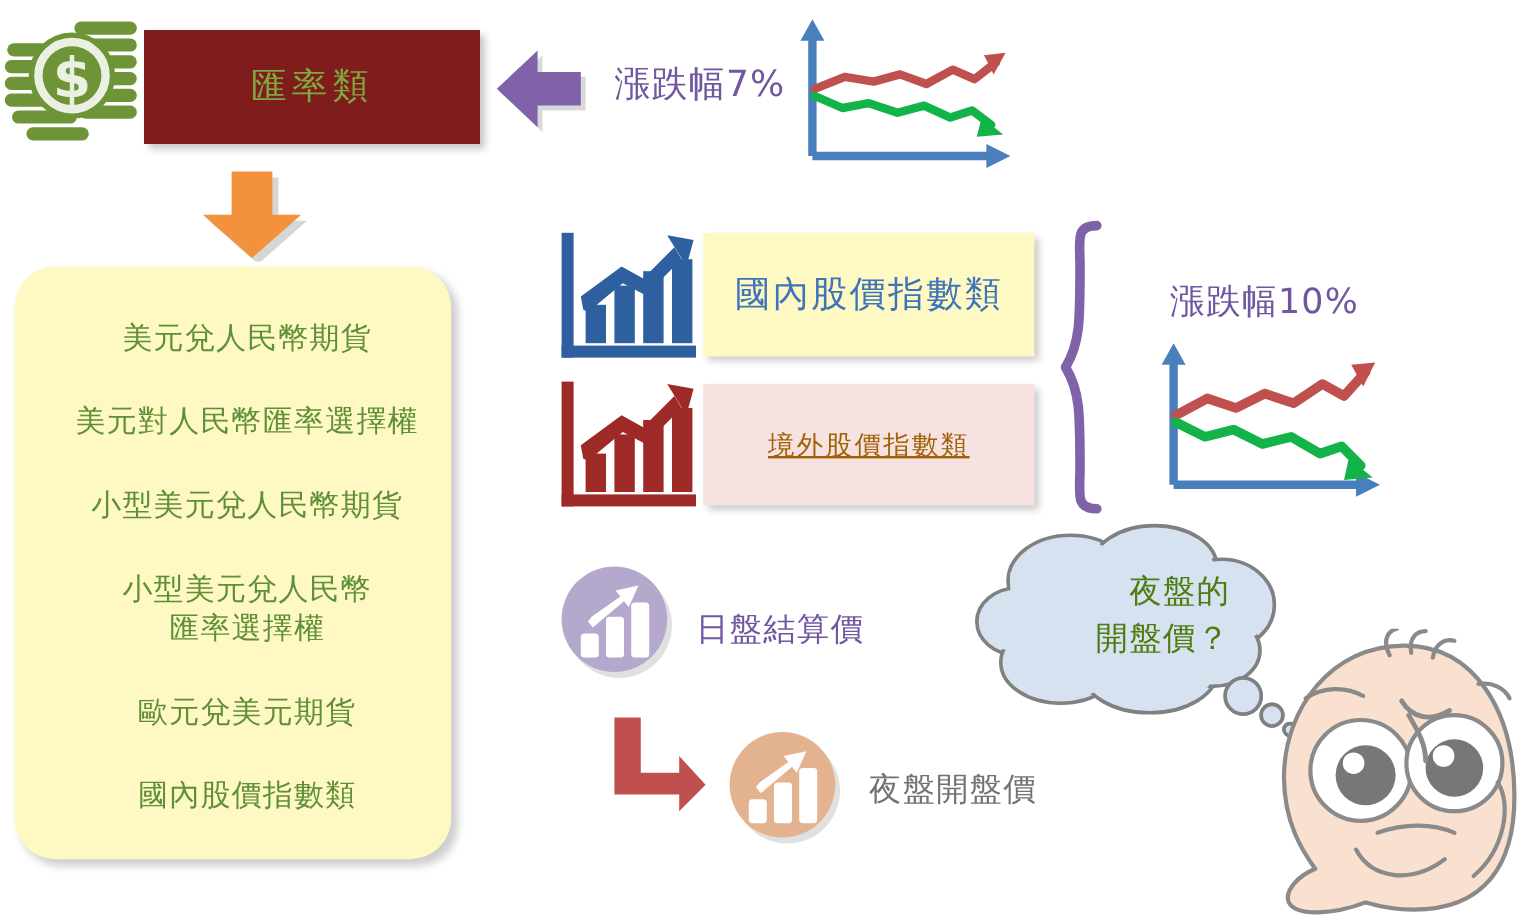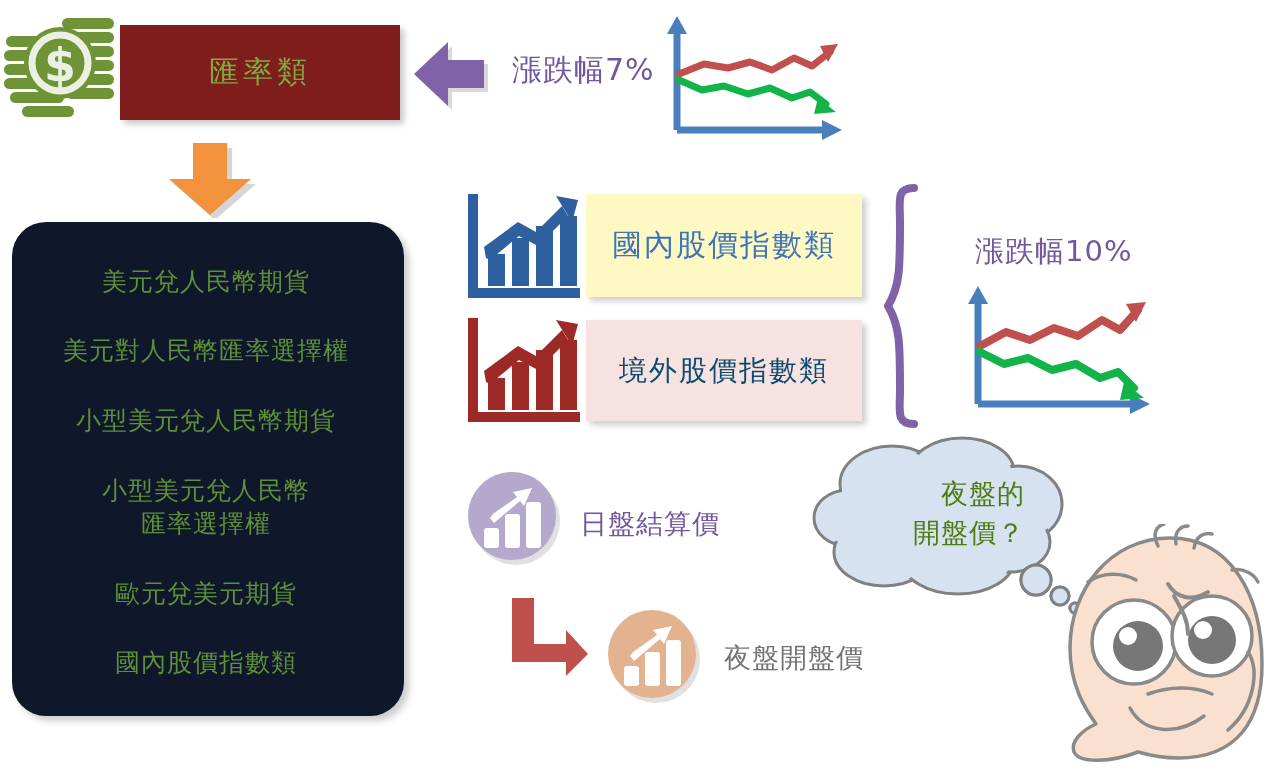--- a/index.html
+++ b/index.html
@@ -44,22 +44,22 @@
     font-family: "DejaVu Sans", "Liberation Sans", sans-serif;
   }
 
   #orange-down-arrow {
     left: 155px; top: 140px;
     width: 110px; height: 78px;
   }
 
   #fx-products-box {
     left: 12px; top: 222px;
-    width: 392px; height: 494px;
-    background: #0f172a;
+    width: 364px; height: 494px;
+    background: #fef9c3;
     border-radius: 34px;
     box-shadow: 5px 5px 7px rgba(0,0,0,0.20);
   }
   #fx-products-list {
     position: absolute;
     left: 0; top: 0;
     width: 388px; height: 494px;
     display: flex;
     flex-direction: column;
     align-items: center;
@@ -110,21 +110,21 @@
     font-size: 30px; color: #3e74b8; letter-spacing: 2px;
   }
   #offshore-index-box {
     left: 586px; top: 320px;
     width: 276px; height: 101px;
     background: #f6e2e1;
     box-shadow: 4px 4px 6px rgba(0,0,0,0.20);
     display: flex; align-items: center; justify-content: center;
   }
   #offshore-index-box .lbl {
-    font-size: 28px; color: #0c4a6e; letter-spacing: 2px;
+    font-size: 22px; color: #a16207; letter-spacing: 2px; text-decoration: underline;
   }
 
   
   #purple-brace { left: 884px; top: 182px; width: 62px; height: 248px; }
 
   
   #pct10-label {
     left: 975px; top: 232px;
     font-size: 29px;
     color: #7057a0;

